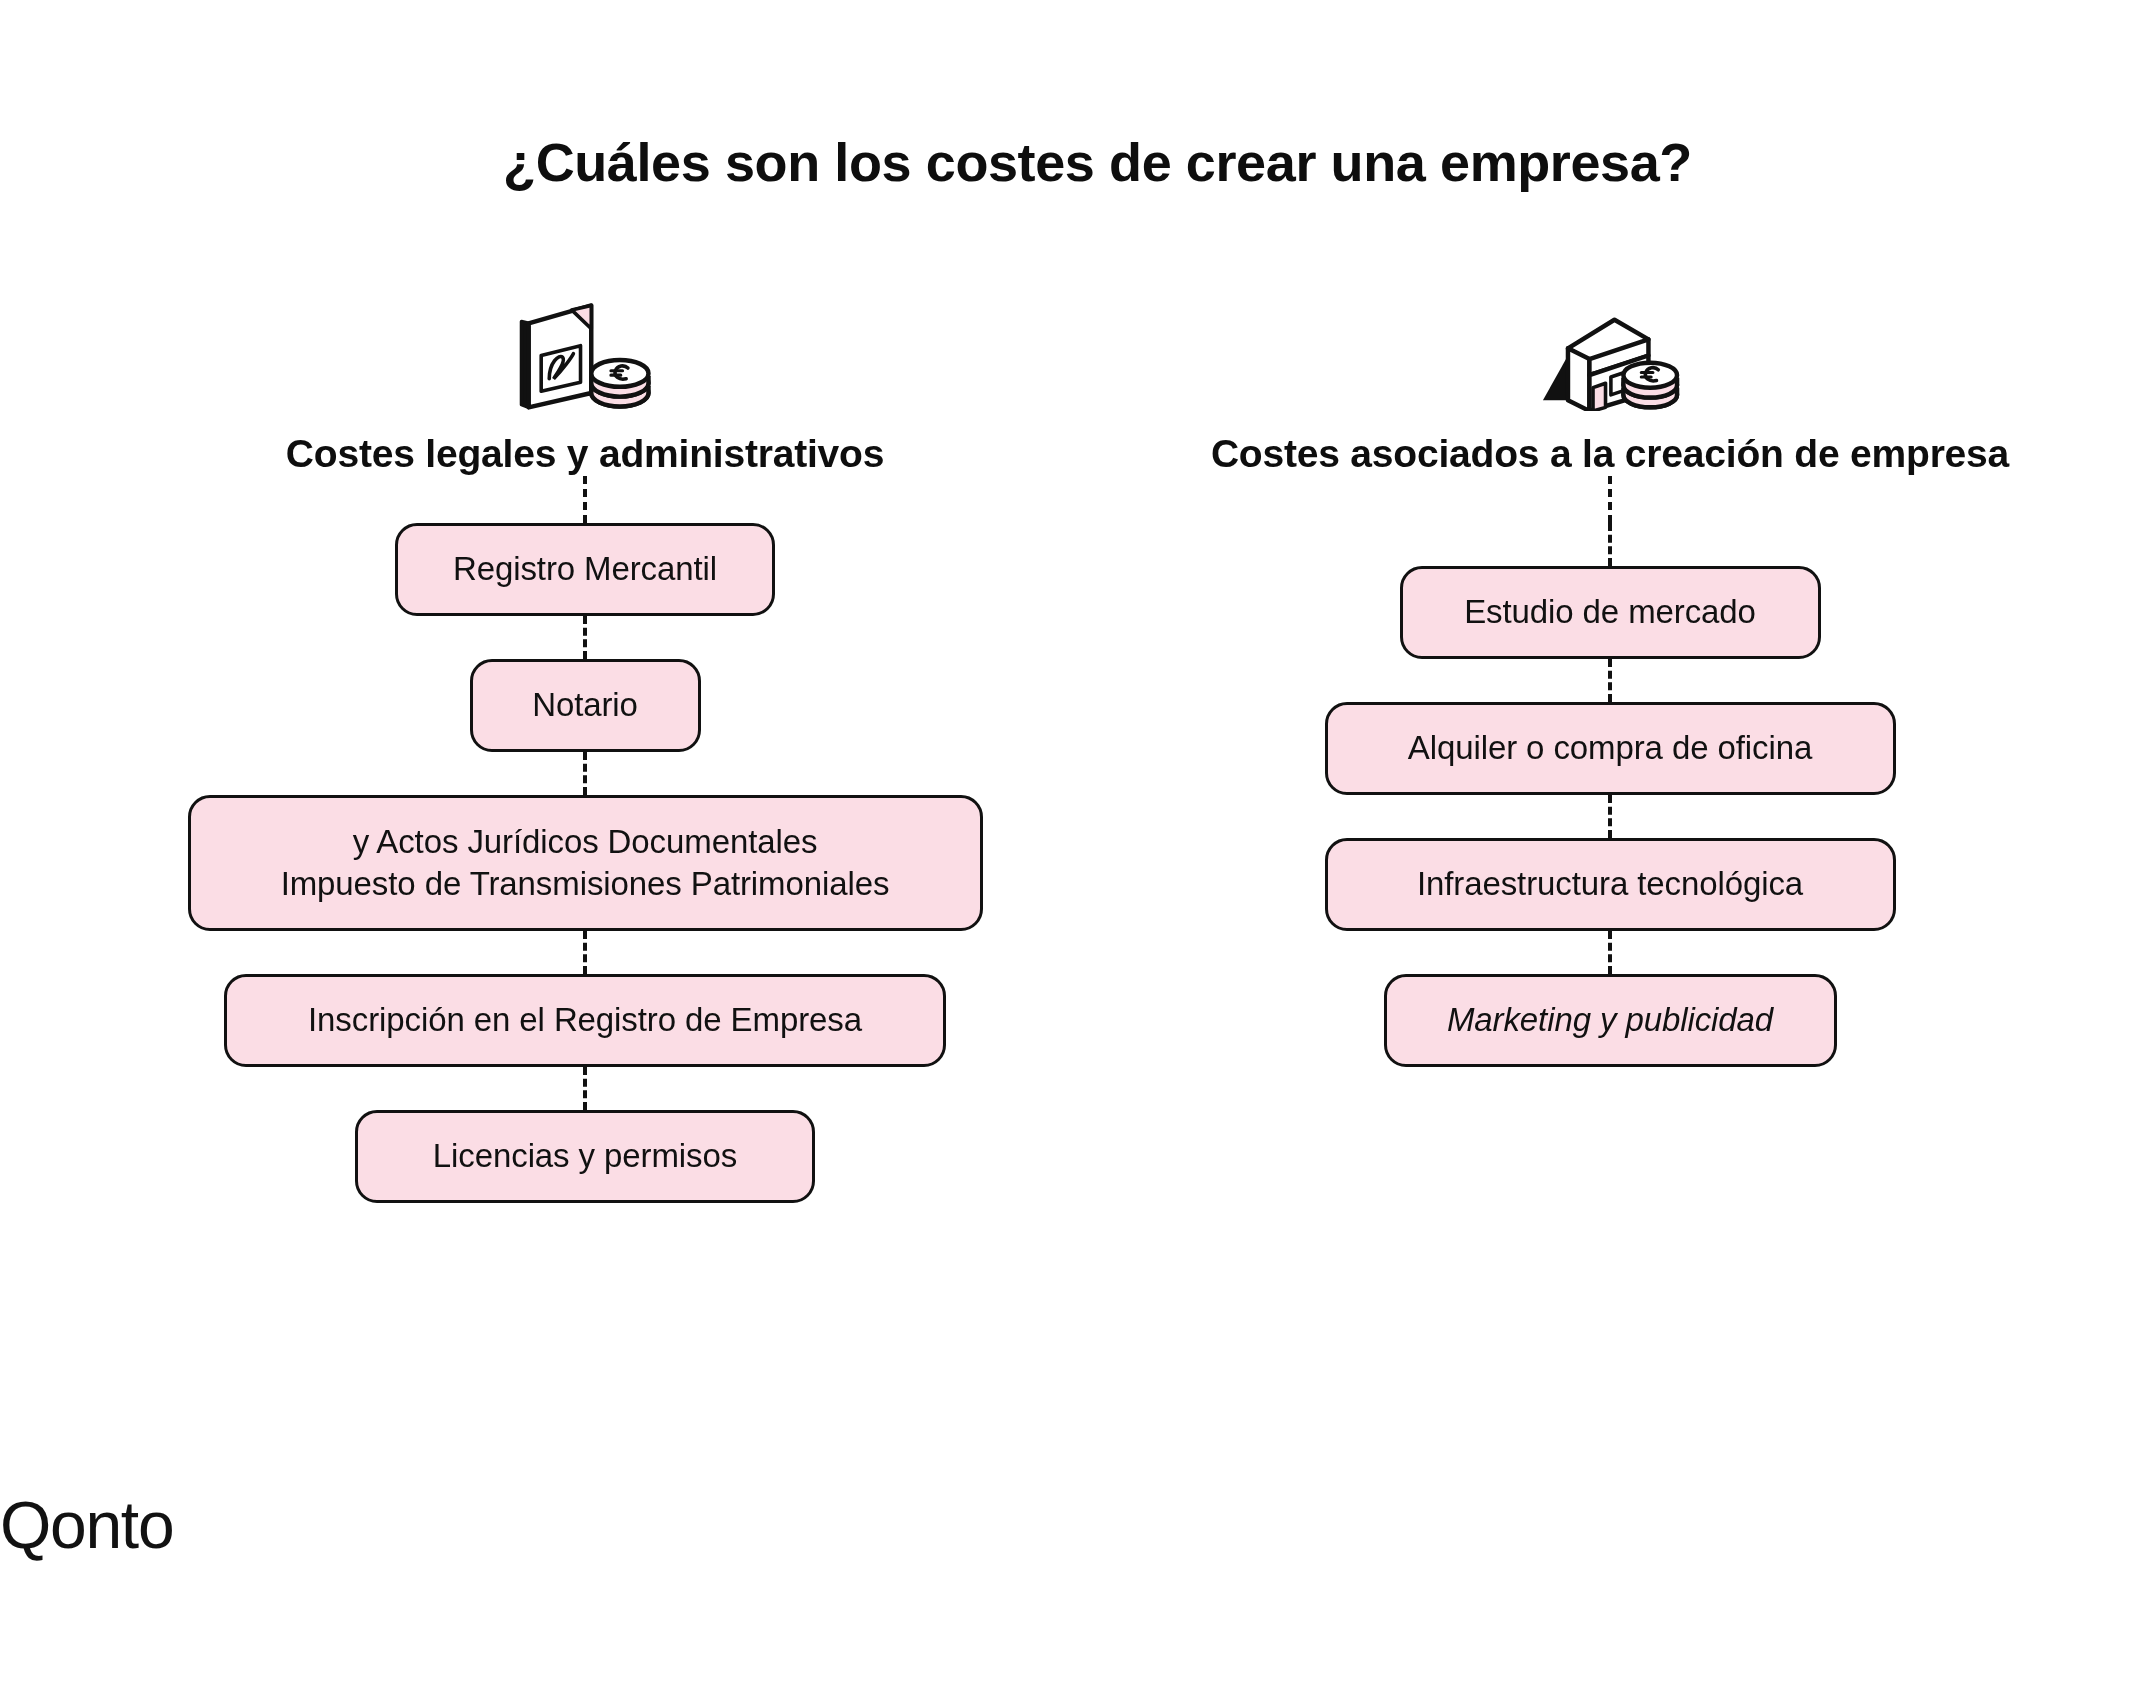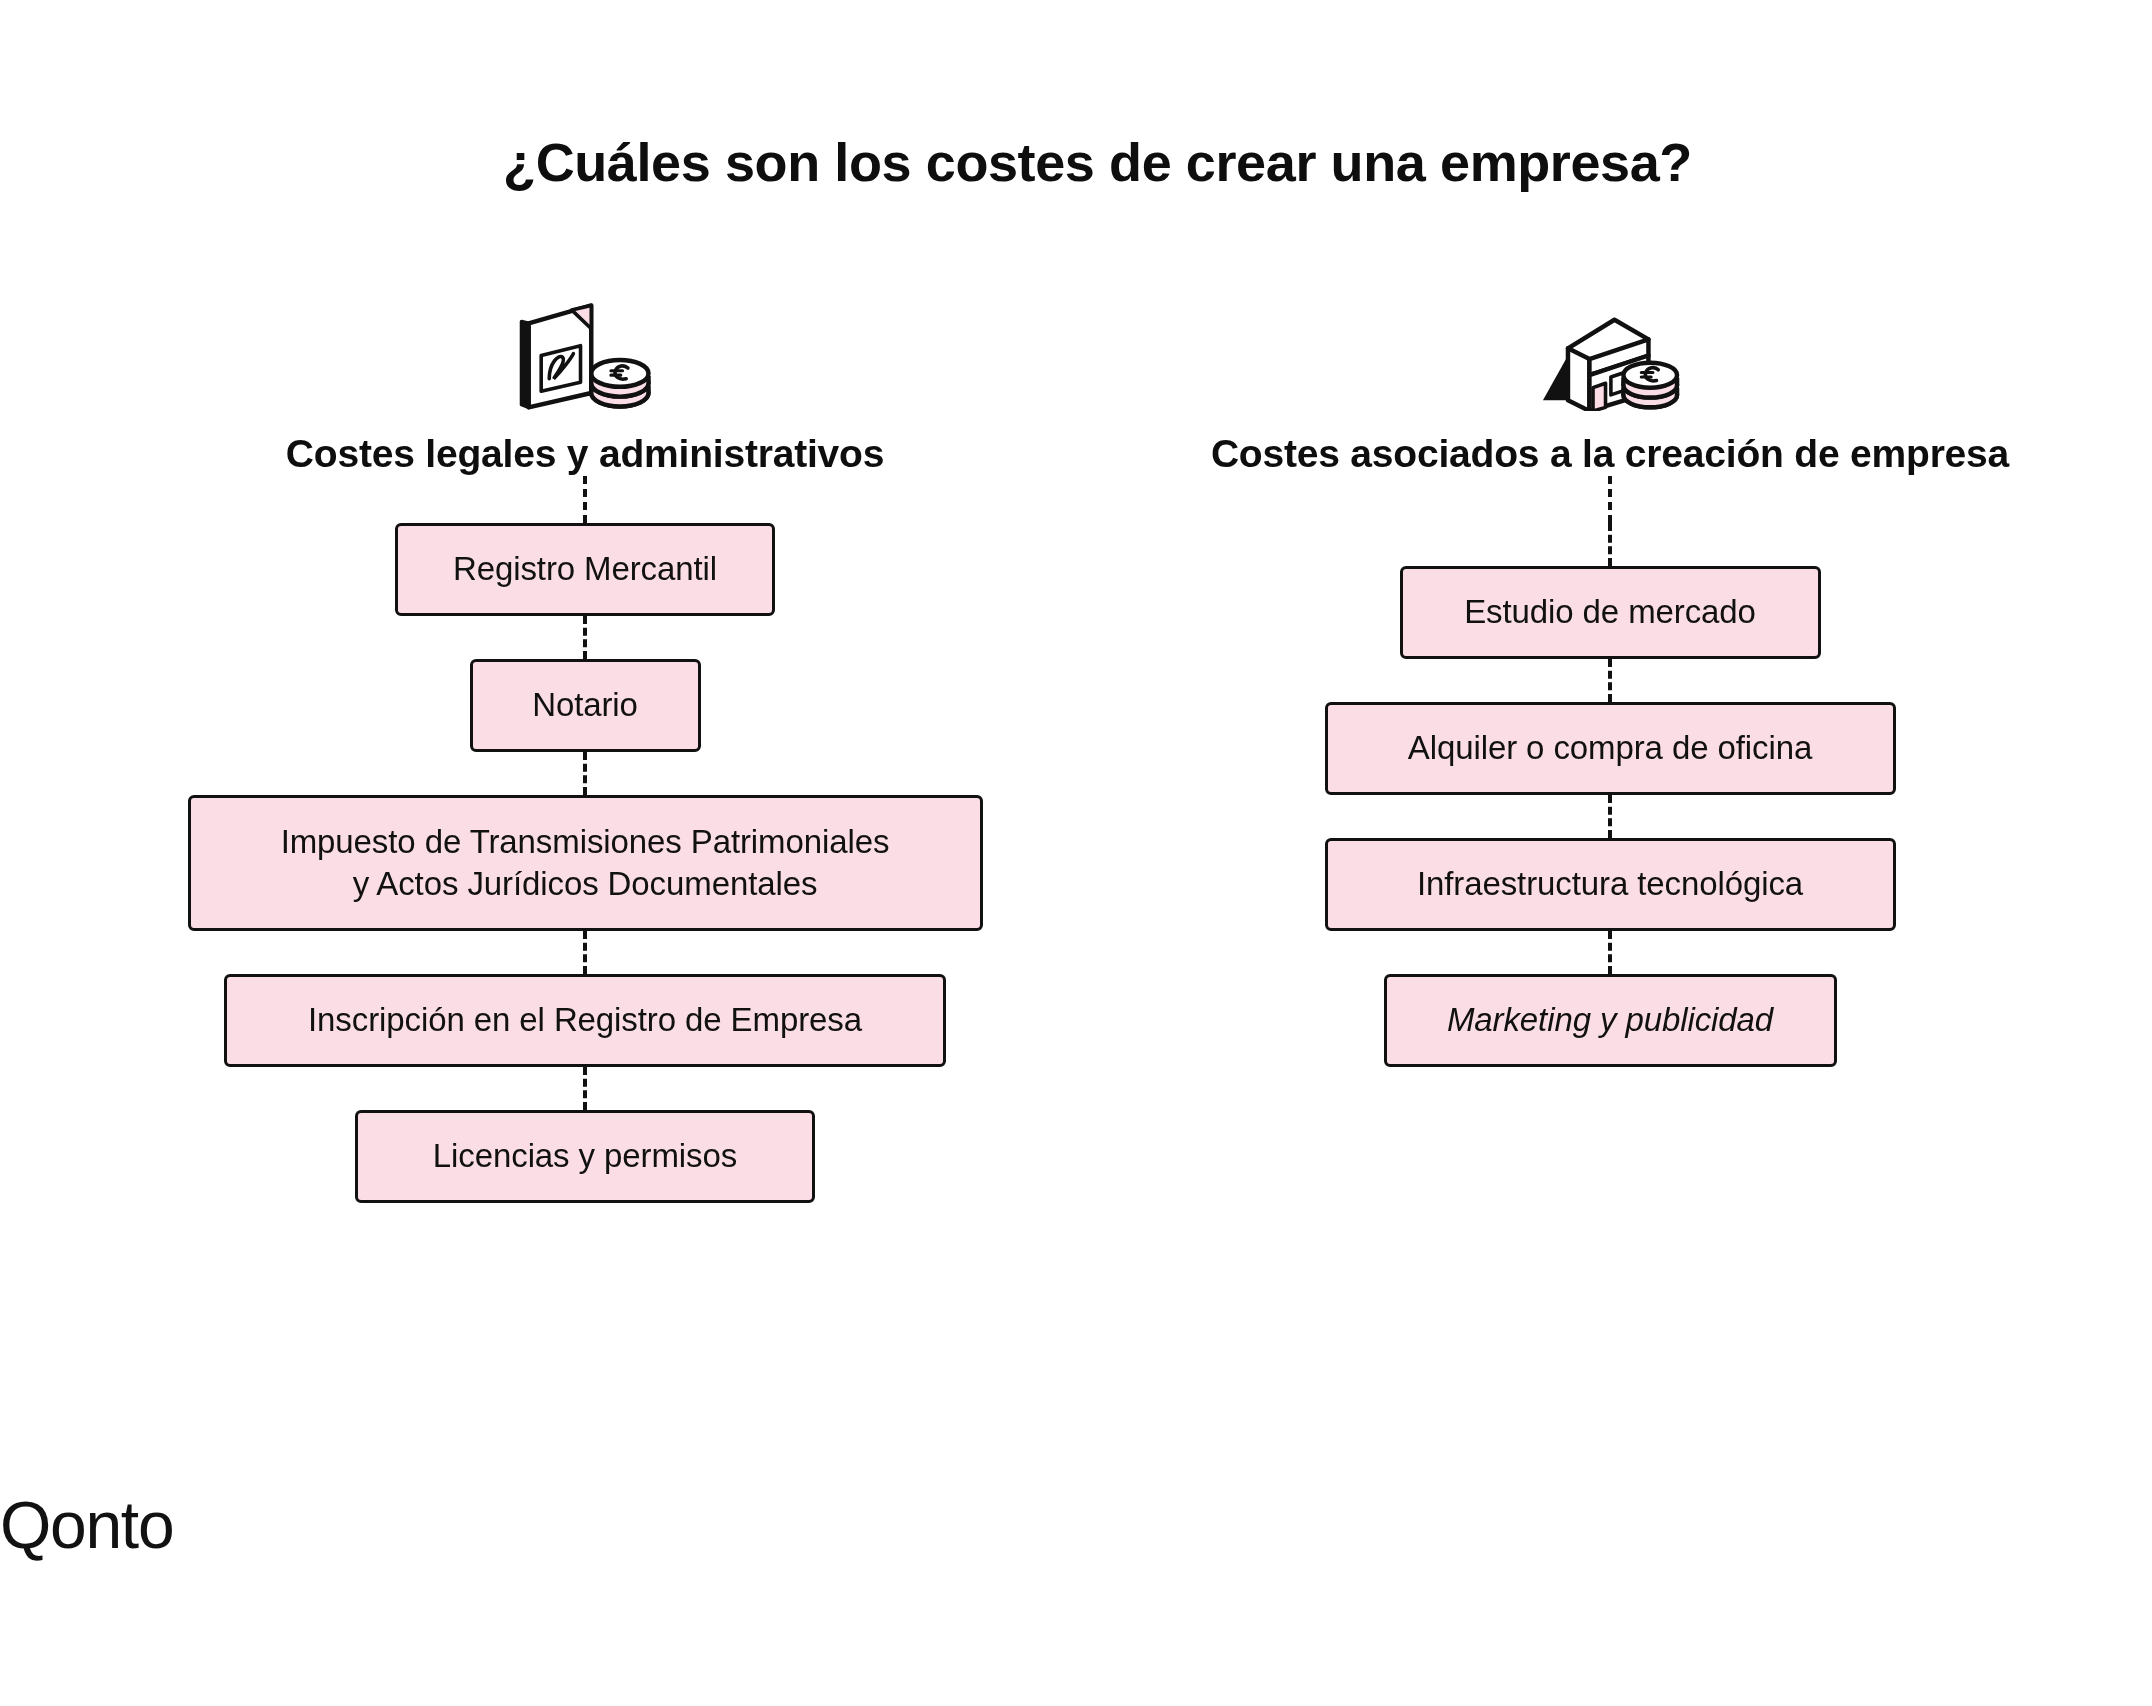--- a/index.html
+++ b/index.html
@@ -88,21 +88,21 @@
 
   
   .nodes {
     display: flex;
     flex-direction: column;
     align-items: center;
   }
   .node {
     background: #FBDDE5;
     border: 3.6px solid #111111;
-    border-radius: 6px;
+    border-radius: 22px;
     box-sizing: border-box;
     display: flex;
     align-items: center;
     justify-content: center;
     text-align: center;
     padding: 0 30px;
     min-height: 93px;
     font-size: 33px;
     line-height: 1.28;
     color: #111111;
@@ -175,22 +175,22 @@
           <span>Registro Mercantil</span>
         </div>
         <div class="connector"></div>
 
         <div class="node" style="width:231px;">
           <span>Notario</span>
         </div>
         <div class="connector"></div>
 
         <div class="node two-line" style="width:795px;flex-direction:column;">
+          <span>y Actos Jurídicos Documentales</span>
           <span>Impuesto de Transmisiones Patrimoniales</span>
-          <span>y Actos Jurídicos Documentales</span>
         </div>
         <div class="connector"></div>
 
         <div class="node" style="width:722px;">
           <span>Inscripción en el Registro de Empresa</span>
         </div>
         <div class="connector"></div>
 
         <div class="node" style="width:460px;">
           <span>Licencias y permisos</span>

